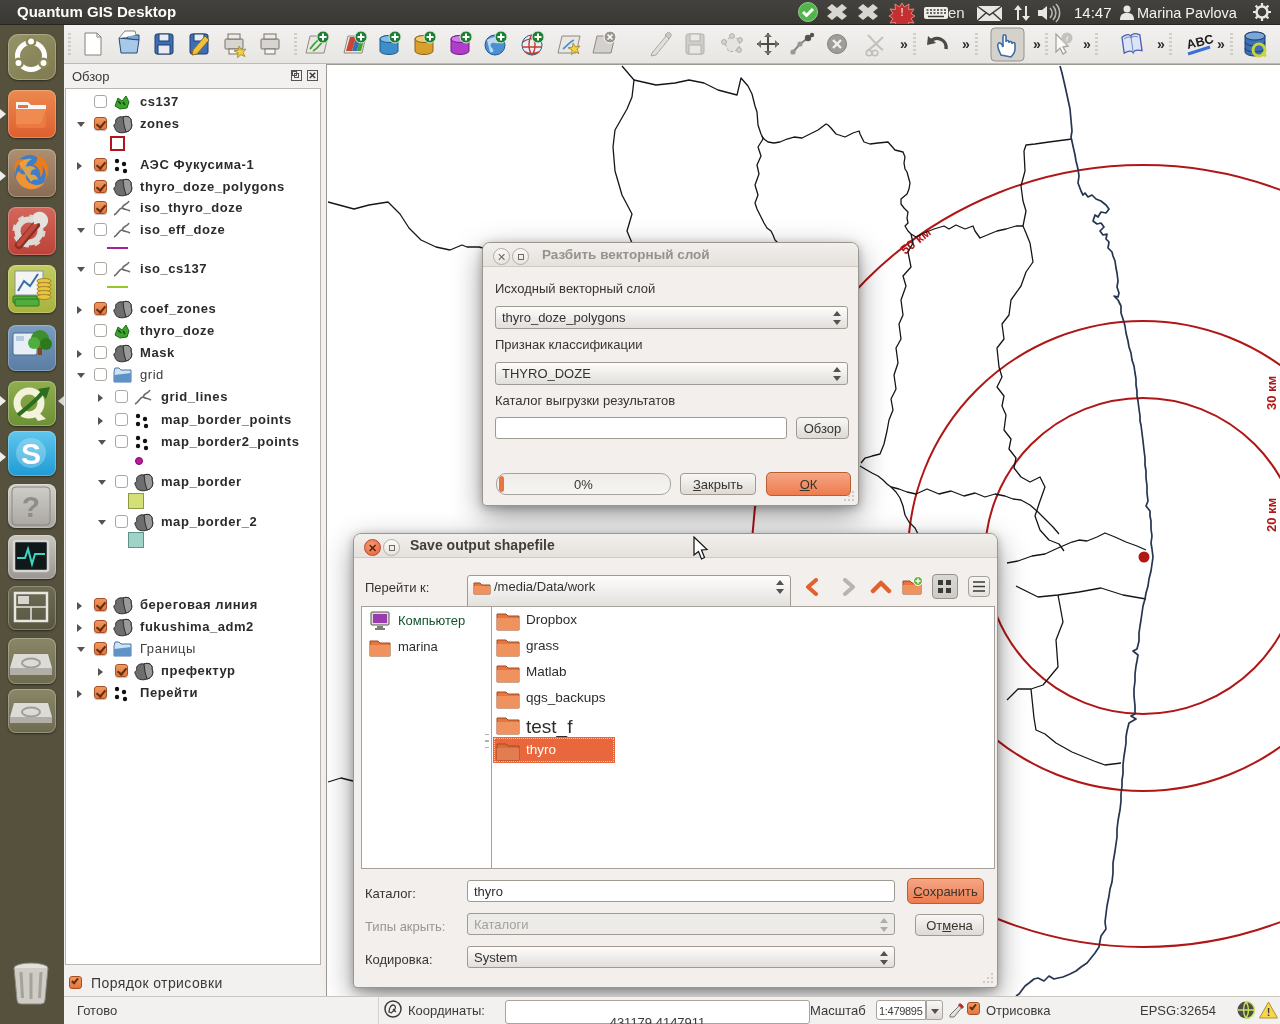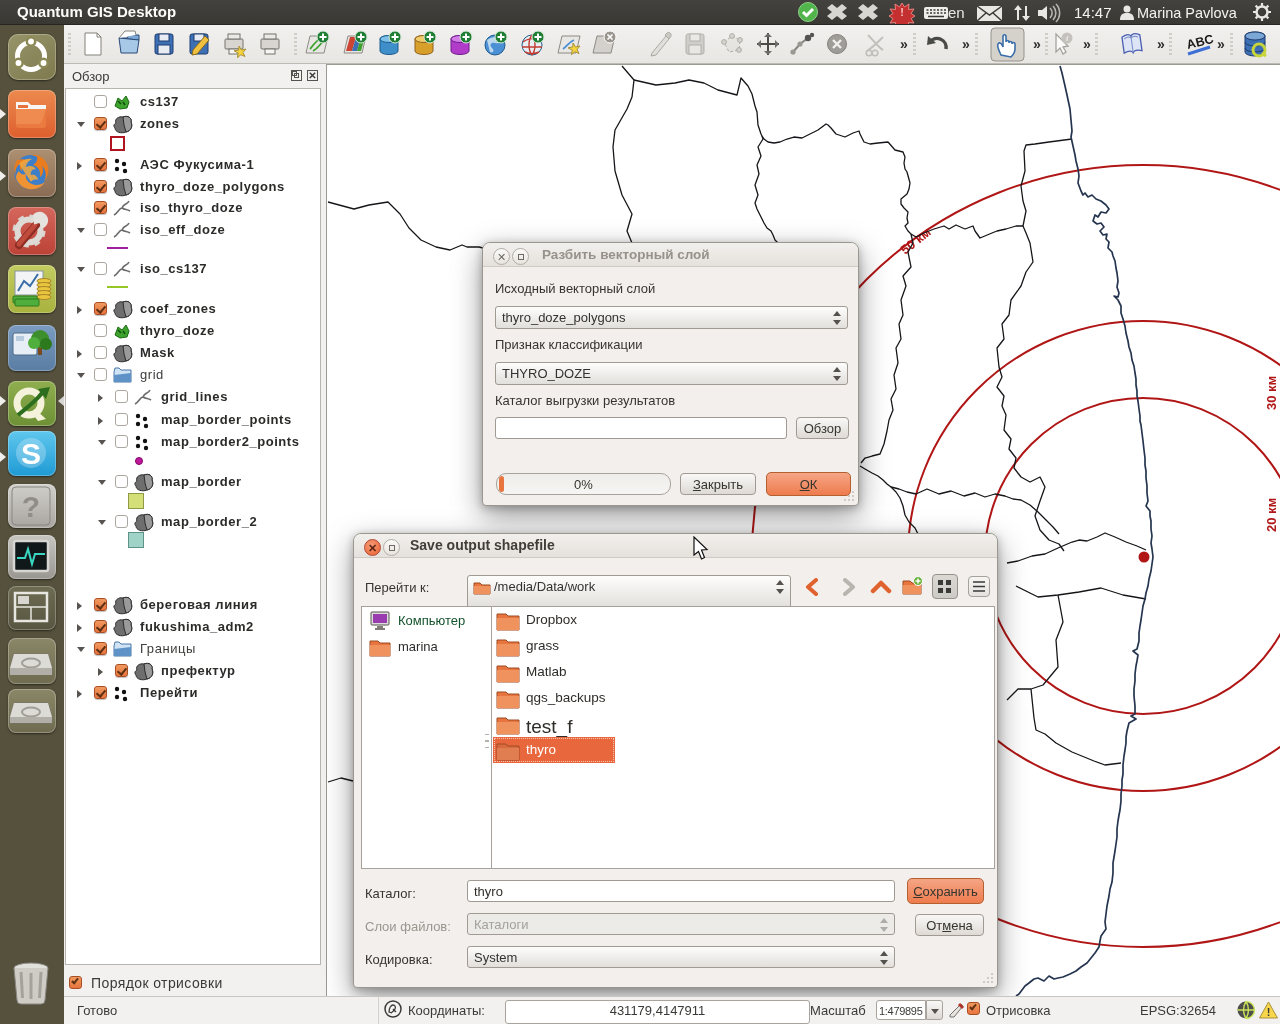--- a/index.html
+++ b/index.html
@@ -782,21 +782,21 @@
     <div style="position:absolute;left:1px;top:130px;width:122px;height:26px;background:#e8673c;outline:1px dotted #f4c4b0;outline-offset:-2px"></div>
     <svg style="position:absolute;left:4px;top:132px" width="24" height="22">
         <path d="M1,5 h9 l2,2 h11 v14 H1z" fill="#d86a40" stroke="#a04a24"></path>
         <path d="M1,9 h22 v12 H1z" fill="#e07e52"></path>
       </svg>
       <span style="position:absolute;left:34px;top:135px;font-size:13.5px;color:#fff">thyro</span>
   </div>
   <div class="lbl" style="left:11px;top:352px">Каталог:</div>
   <div style="position:absolute;left:113px;top:346px;width:428px;height:22px;background:#fff;border:1px solid #a09a92;border-radius:3px;font-size:13px;color:#2f2d2a;padding:3px 0 0 6px">thyro</div>
   <div class="btn orange" style="left:553px;top:344px;width:77px;height:26px;padding-top:5px;border-radius:5px"><u>С</u>охранить</div>
-  <div class="lbl" style="left:11px;top:385px;color:#9a968f">Слои файлов:</div>
+  <div class="lbl" style="left:11px;top:385px;color:#9a968f">Типы акрыть:</div>
   <div class="combo" style="left:113px;top:379px;width:428px;height:22px;background:#ecebe8">
       <span class="val" style="color:#a5a19a">Каталоги</span>
       <span class="spin" style="opacity:.4"></span>
     </div>
   <div class="btn" style="left:561px;top:380px;width:69px;height:22px;padding-top:3px">От<u>м</u>ена</div>
   <div class="lbl" style="left:11px;top:418px">Кодировка:</div>
   <div class="combo" style="left:113px;top:412px;width:428px;height:22px">
       <span class="val">System</span>
       <span class="spin"></span>
     </div>
@@ -816,21 +816,21 @@
     <path d="M2,1 L2,19 L6.5,15.5 L9.5,23 L12.5,21.5 L9.5,14 L15,13.5z" fill="#fff" stroke="#111" stroke-width="1.2"></path>
   </svg>
 <div id="statusbar">
   <span style="position:absolute;left:13px;top:6px">Готово</span>
   <span style="position:absolute;left:314px;top:0;height:27px;border-left:1px solid #d5d2cd"></span>
   <svg style="position:absolute;left:320px;top:3px" width="18" height="18">
       <circle cx="9" cy="9" r="8" fill="#f5f4f2" stroke="#3b3b39" stroke-width="1.5"></circle>
       <path d="M5,12 C5,8 7,5 9,5 C11,5 12,7 11,9 C10,11 7,12 8,13z M9,9 l3,3" stroke="#3b3b39" stroke-width="1.3" fill="none"></path>
     </svg>
   <span style="position:absolute;left:344px;top:6px">Координаты:</span>
-  <span style="position:absolute;left:441px;top:3px;width:305px;height:24px;background:#fff;border:1px solid #a8a39c;border-radius:3px;text-align:center;font-size:13px;padding-top:2px">431179,4147911</span>
+  <span style="position:absolute;left:441px;top:3px;width:305px;height:24px;background:#fff;border:1px solid #a8a39c;border-radius:3px;text-align:center;font-size:13px;padding-top:14px">431179,4147911</span>
   <span style="position:absolute;left:746px;top:6px">Масштаб</span>
   <span style="position:absolute;left:812px;top:3px;width:50px;height:20px;background:#fff;border:1px solid #a8a39c;border-radius:3px 0 0 3px;font-size:11px;padding:4px 0 0 2px;letter-spacing:-0.3px">1:479895</span>
   <span style="position:absolute;left:862px;top:3px;width:17px;height:20px;background:linear-gradient(#f9f8f7,#dedad5);border:1px solid #a8a39c;border-radius:0 3px 3px 0">
       <span style="position:absolute;left:4px;top:8px;border-left:4px solid transparent;border-right:4px solid transparent;border-top:5px solid #55524d"></span>
     </span>
   <svg style="position:absolute;left:884px;top:4px" width="17" height="18">
       <path d="M2,14 L13,3 L15,5 L6,16 L2,16z" fill="#e6e3df" stroke="#76726c"></path>
       <path d="M11,3 L15,7" stroke="#b0342a" stroke-width="3"></path>
     </svg>
   <span style="position:absolute;left:903px;top:5px;width:13px;height:13px;border:1px solid #a84e22;border-radius:3px;background:linear-gradient(#f0995f,#e8743f)">

